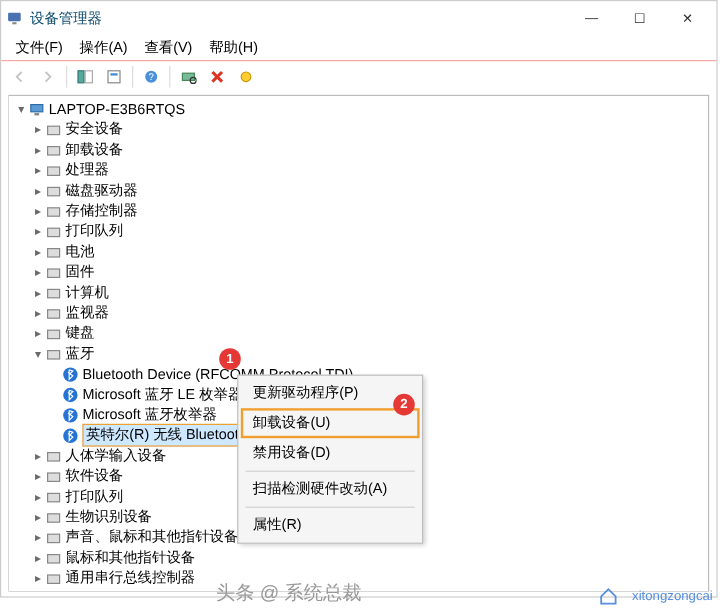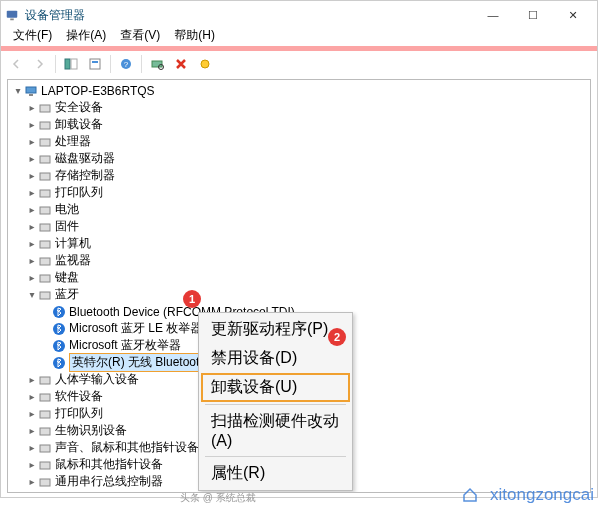--- a/index.html
+++ b/index.html
@@ -3,40 +3,40 @@
 <meta charset="utf-8">
 <style>
 * { margin: 0; padding: 0; box-sizing: border-box; font-family: "Microsoft YaHei", "Segoe UI", sans-serif; }
 body { background: #fff; width: 600px; height: 509px; overflow: hidden; position: relative; }
 .window { border: 1px solid #ccc; width: 598px; height: 498px; background: #fff; }
 .titlebar { height: 28px; display: flex; align-items: center; padding: 0 4px; }
 .titlebar .appicon { width: 14px; height: 14px; margin-right: 6px; display: inline-flex; }
 .titlebar .title { font-size: 12px; flex: 1; color: #0c4a6e; }
 .winbtns { display: flex; }
 .winbtn { width: 40px; height: 24px; display: flex; align-items: center; justify-content: center; font-size: 11px; color: #333; }
-.menubar { height: 22px; display: flex; align-items: flex-end; padding: 0 6px; gap: 2px; border-bottom: 5px solid #fca5a5; }
+.menubar { height: 22px; display: flex; align-items: flex-start; padding: 0 6px; gap: 2px; border-bottom: 1px solid #fca5a5; }
 .menuitem { font-size: 12px; padding: 2px 6px; color: #000; }
 .toolbar { height: 26px; display: flex; align-items: center; padding: 0 4px; gap: 2px; }
 .tbtn { width: 22px; height: 22px; display: flex; align-items: center; justify-content: center; font-size: 12px; color: #555; }
 .tbtn.disabled { opacity: .35; }
 .tsep { width: 1px; height: 18px; background: #ddd; margin: 0 2px; }
 .treewrap { border: 1px solid #bbb; margin: 2px 6px 6px 6px; height: 414px; overflow: auto; position: relative; background: #fff; }
 .tree { font-size: 12px; padding: 2px 0; }
 .node { display: flex; align-items: center; height: 17px; white-space: nowrap; }
 .expander { width: 12px; text-align: center; color: #6a6a6a; font-size: 10px; }
 .icon { width: 14px; height: 14px; margin-right: 3px; display: inline-flex; align-items: center; justify-content: center; }
 .label { color: #000; }
 .selected { background: #cde8ff; border: 1px solid #f0a030; padding: 0 2px; }
-.ctxmenu { position: absolute; background: #f5f5f5; border: 1px solid #bdbdbd; box-shadow: 2px 2px 4px rgba(0,0,0,.2); width: 155px; padding: 2px; font-size: 16px; z-index: 10; }
+.ctxmenu { position: absolute; background: #f5f5f5; border: 1px solid #bdbdbd; box-shadow: 2px 2px 4px rgba(0,0,0,.2); width: 155px; padding: 2px; font-size: 12px; z-index: 10; }
 .ctxitem { padding: 4px 10px; color: #000; }
 .ctxitem.highlight { outline: 2px solid #f0a030; outline-offset: -2px; }
 .ctxsep { height: 1px; background: #d0d0d0; margin: 2px 4px; }
 .badge { position: absolute; width: 18px; height: 18px; border-radius: 50%; background: #e53935; color: #fff; font-size: 11px; font-weight: bold; display: flex; align-items: center; justify-content: center; z-index: 20; }
-.watermark { position: absolute; bottom: 4px; right: 6px; font-size: 17px; color: #3b7dd8; opacity: .85; display: flex; align-items: center; gap: 12px; }
-.wm-head { position: absolute; bottom: 4px; left: 180px; font-size: 10px; color: #999; }
+.watermark { position: absolute; bottom: 4px; right: 6px; font-size: 11px; color: #3b7dd8; opacity: .85; display: flex; align-items: center; gap: 12px; }
+.wm-head { position: absolute; bottom: 4px; left: 180px; font-size: 16px; color: #999; }
 </style>
 </head>
 <body>
 
 <div class="window">
   <div class="titlebar">
     <span class="appicon">
         <svg viewBox="0 0 16 16">
           <rect x="2" y="3" width="12" height="8" fill="#4a72b0" rx="1"></rect>
           <rect x="6" y="12" width="4" height="2" fill="#888"></rect>
@@ -338,22 +338,22 @@
           </span>
           <span class="label">网络适配器</span>
         </div>
       </div>
 
     <div class="badge" style="top:210px;left:175px">1</div>
     <div class="badge" style="top:248px;left:320px">2</div>
 
     <div class="ctxmenu" style="top:232px;left:190px">
       <div class="ctxitem">更新驱动程序(P)</div>
+      <div class="ctxitem highlight">卸载设备(U)</div>
       <div class="ctxitem">禁用设备(D)</div>
-      <div class="ctxitem highlight">卸载设备(U)</div>
       <div class="ctxsep"></div>
       <div class="ctxitem">扫描检测硬件改动(A)</div>
       <div class="ctxsep"></div>
       <div class="ctxitem">属性(R)</div>
     </div>
   </div>
 </div>
 
 <div class="wm-head">头条 @ 系统总裁</div>
 <div class="watermark">

